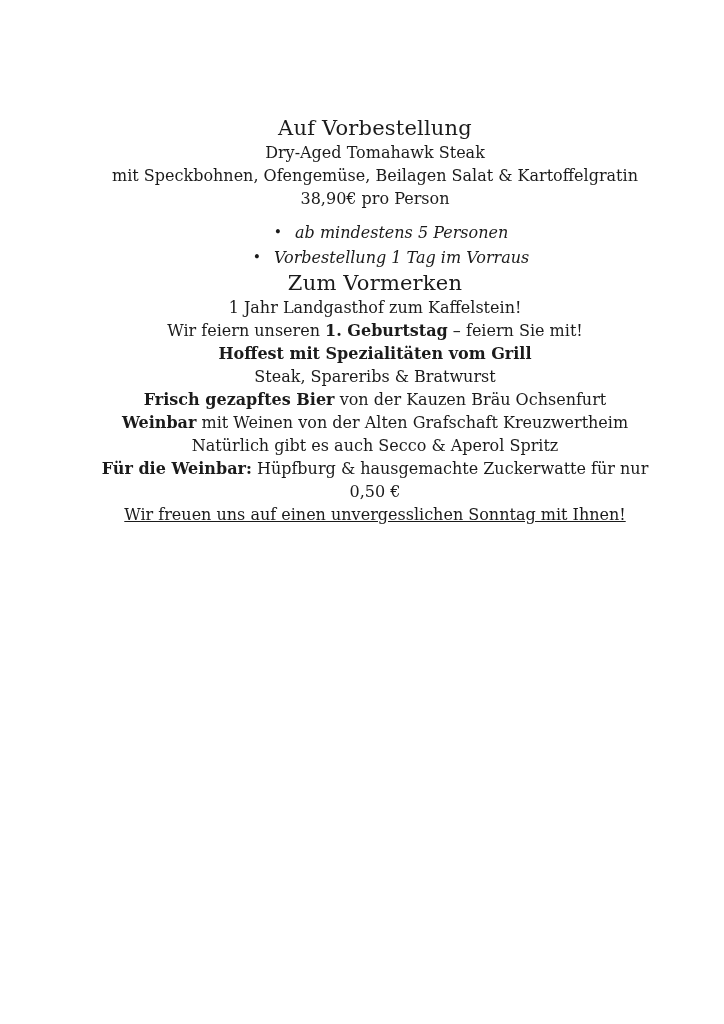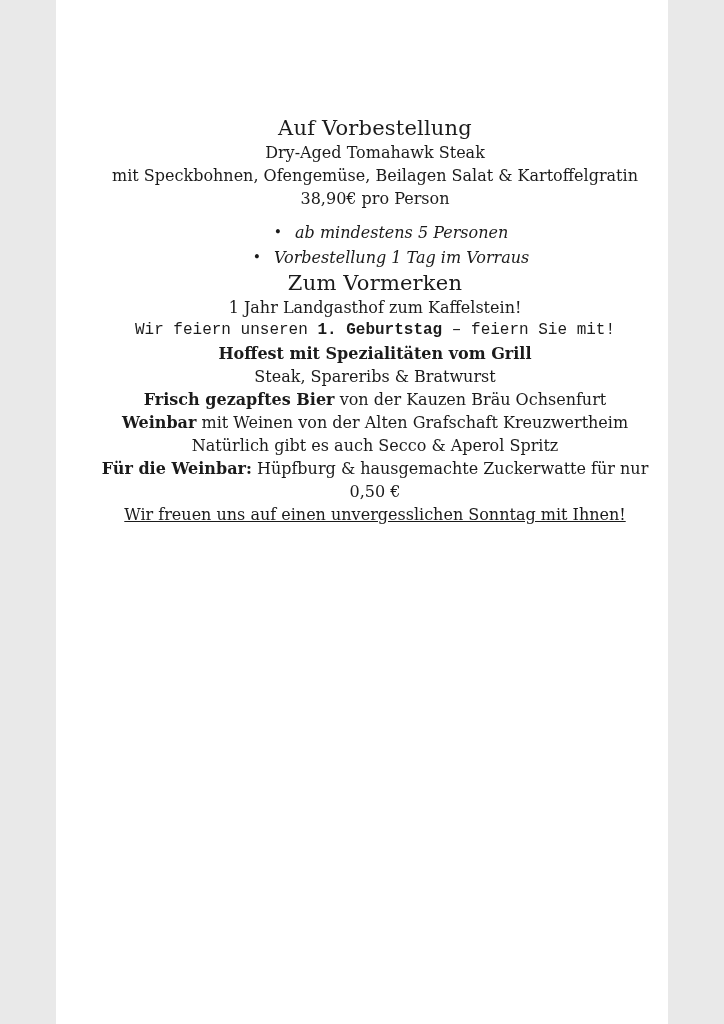--- a/index.html
+++ b/index.html
@@ -1,18 +1,18 @@
 <!DOCTYPE html>
 <html><head>
 <meta charset="utf-8">
 <style>
   html, body { margin: 0; padding: 0; background: #e9e9e9; }
   .page {
     position: relative;
-    width: 612px;
+    width: 724px;
     height: 1024px;
     margin: 0 auto;
     background: #ffffff;
     box-sizing: border-box;
     padding: 115px 14px 0 40px; 
     font-family: "DejaVu Serif", "Liberation Serif", serif;
     font-size: 16px;
     line-height: 23px;
     color: #1b1b1b;
     text-align: center;
@@ -26,21 +26,21 @@
     letter-spacing: 0.2px;
   }
   .b { font-weight: bold; }
   .mt-item        { margin-top: 50px; }
   .mt-desc        { margin-top: 10px; }
   .mt-price       { margin-top: 9px;  }
   .bullet-list    { margin-top: 10px; padding-left: 32px; line-height: 24px; font-style: italic; }
   .bullet-dot     { display: inline-block; margin-right: 13px; font-size: 14px; vertical-align: 1px; }
   .mt-h2          { margin-top: 56px; }
   .mt-anniv       { margin-top: 62px; }
-  .mt-birthday    { margin-top: 11px; font-family: Liberation Mono, monospace; }
+  .mt-birthday    { margin-top: 11px; }
   .mt-datetime    { margin-top: 17px; }
   .mt-event       { margin-top: 12px; }
   .mt-drinks      { margin-top: 15px; }
   .mt-kids        { margin-top: 11px; }
   .mt-closing     { margin-top: 48px; font-weight: bold; text-decoration: underline; }
 </style>
 </head>
 <body>
 
 <div class="page">

